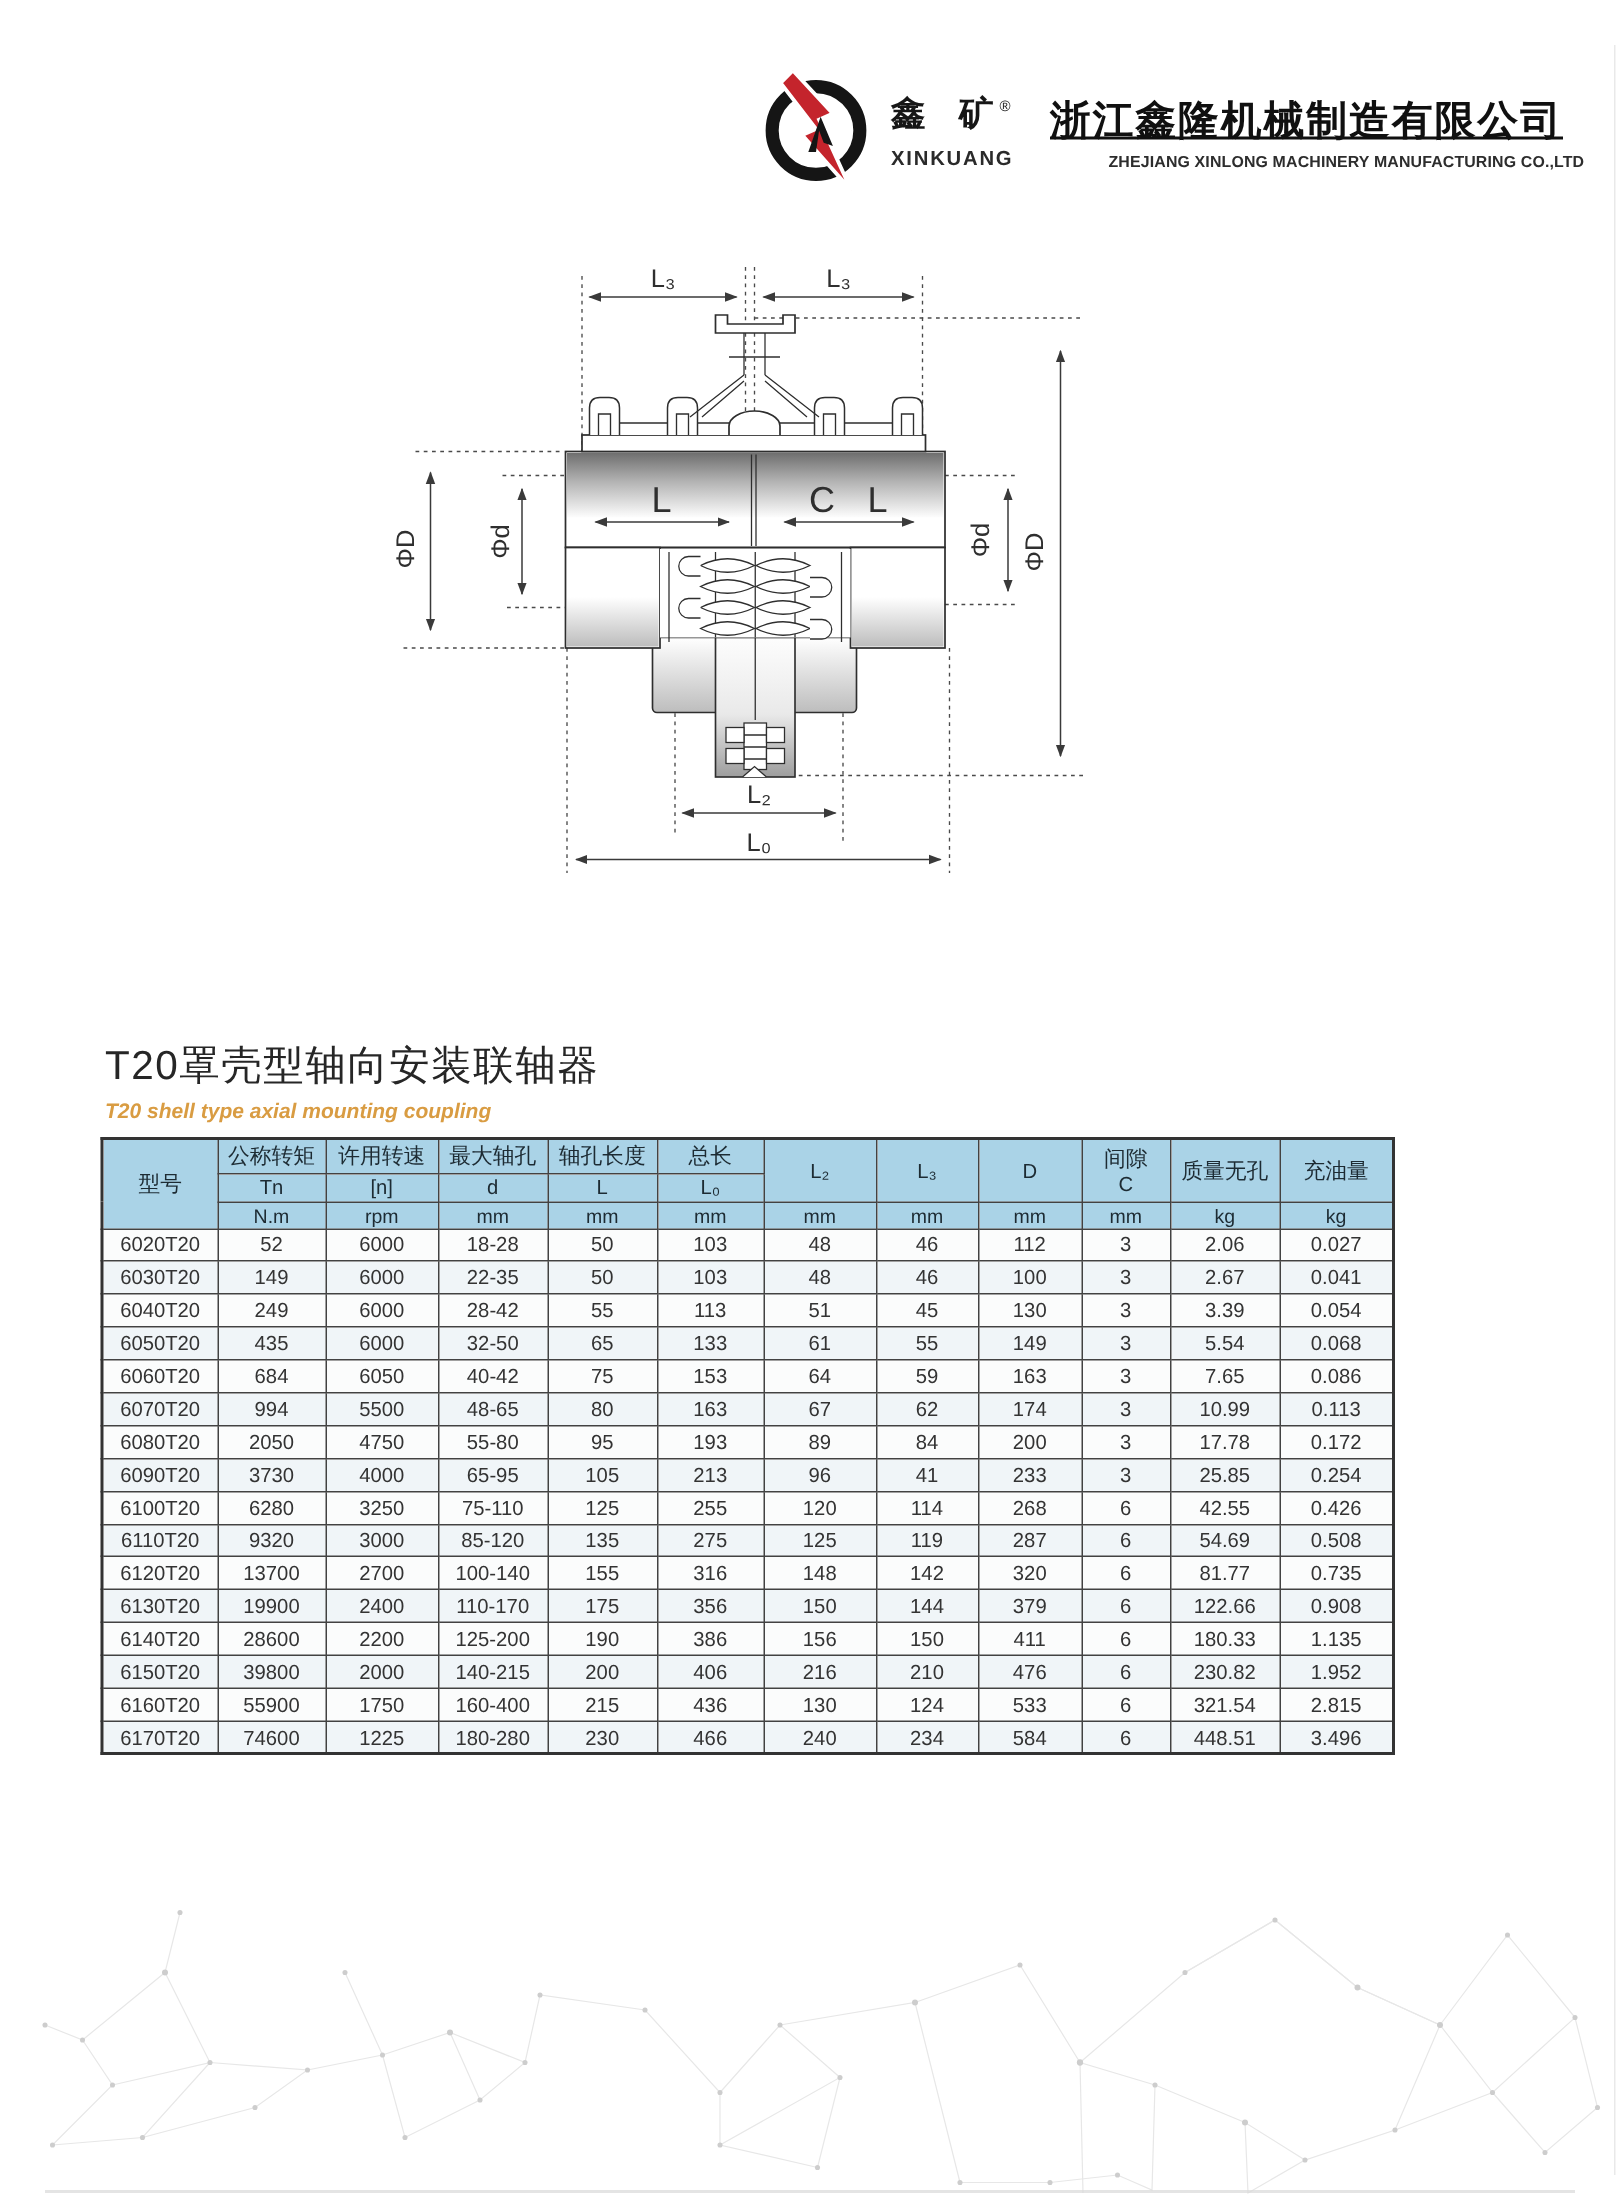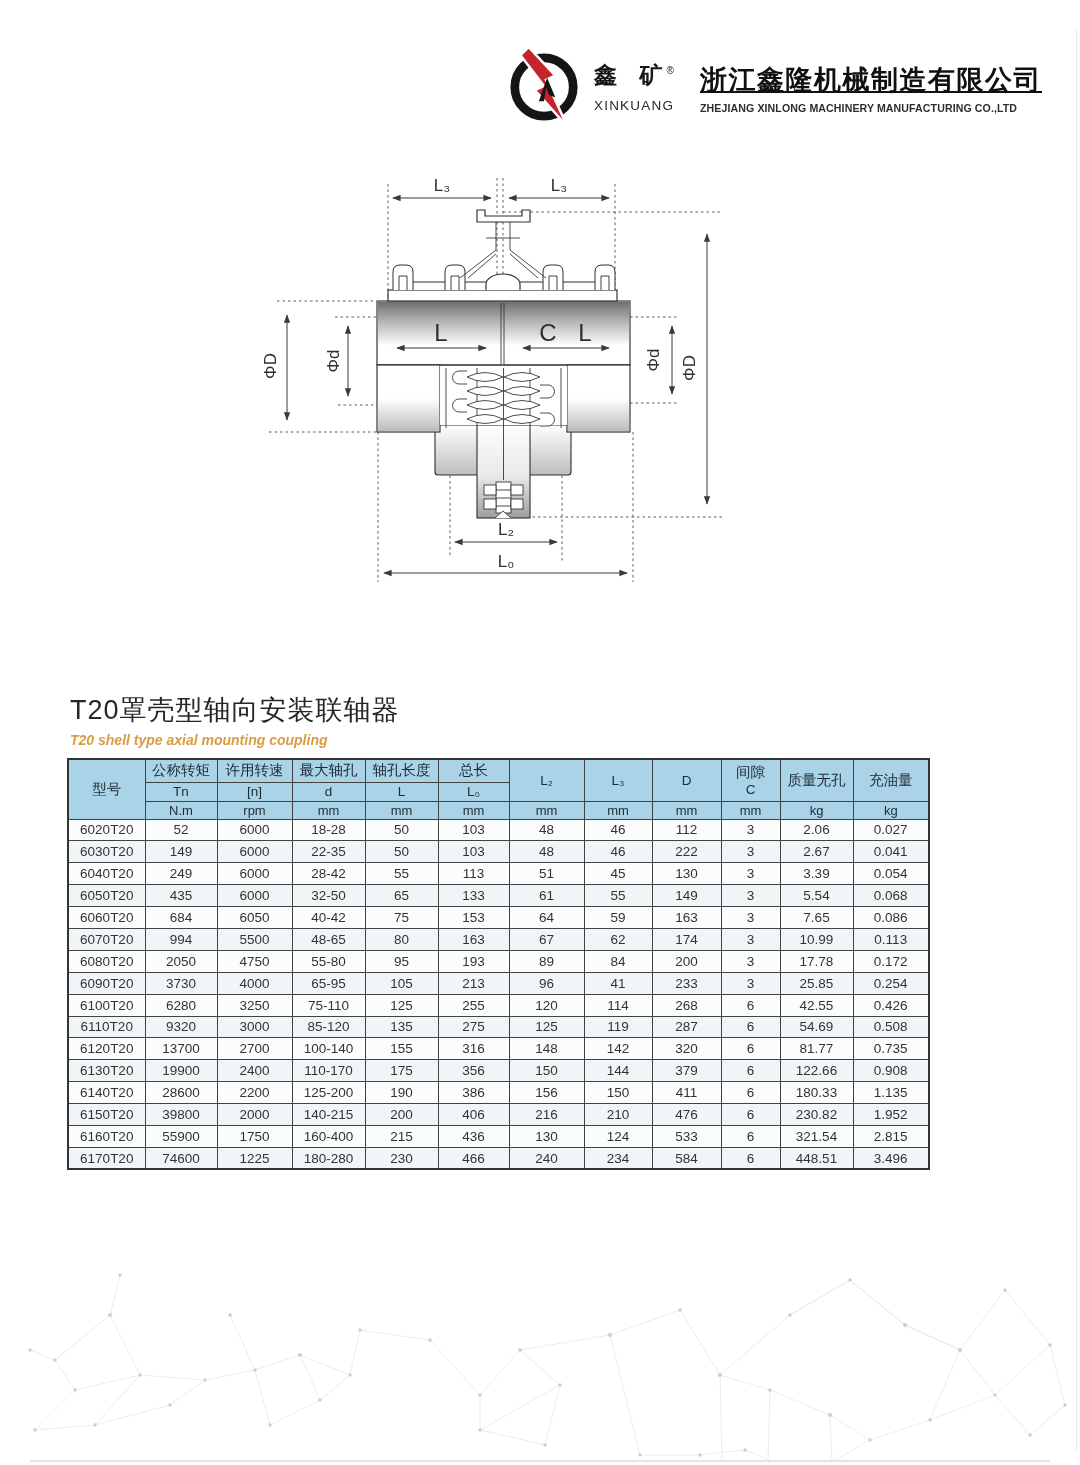--- a/index.html
+++ b/index.html
@@ -10,24 +10,24 @@
   }
   .page { position:absolute; inset:0; background:#fff; }
   .edge-r { position:absolute; left:1076px; top:30px; width:1px; height:1420px; background:#e9e9e9; }
 
   
   .brand { position:absolute; left:504px; top:47px; display:flex; align-items:flex-start; }
   .logo-mark { width:80px; height:80px; flex:0 0 auto; }
   .logo-text { margin:13px 0 0 10px; width:92px; }
   .logo-cn { font-size:23px; font-weight:700; letter-spacing:8px; color:#161616; white-space:nowrap; }
   .logo-reg { font-size:10px; font-weight:400; vertical-align:super; letter-spacing:0; margin-left:-4px; }
-  .logo-en { font-size:13.5px; font-weight:400; letter-spacing:1.2px; color:#2a2a2a; margin-top:7px; }
+  .logo-en { font-size:13.5px; font-weight:700; letter-spacing:1.2px; color:#2a2a2a; margin-top:7px; }
   .company { margin:15px 0 0 14px; }
   .company-cn { font-size:27px; font-weight:700; letter-spacing:1.5px; color:#101010; white-space:nowrap;text-decoration:underline; }
-  .company-en { font-size:10.6px; font-weight:700; letter-spacing:0.1px; color:#2d2d2d; margin-top:4px; white-space:nowrap; }
+  .company-en { font-size:10.6px; font-weight:700; letter-spacing:0.1px; color:#2d2d2d; margin-top:4px; white-space:nowrap;margin-left:39px; }
 
   
   .drawing { position:absolute; left:255px; top:170px; width:480px; height:430px; }
   .drawing svg { width:100%; height:100%; }
   .dline   { stroke:#3a3a3a; stroke-width:1; fill:none; }
   .dashl   { stroke:#4a4a4a; stroke-width:0.9; fill:none; stroke-dasharray:2.5 3; }
   .part    { stroke:#2e2e2e; stroke-width:1.15; fill:#ffffff; }
   .partthin{ stroke:#2e2e2e; stroke-width:0.85; fill:#ffffff; }
   .dimtxt  { fill:#2f2f2f; font-size:17px; }
   .dimbig  { fill:#2f2f2f; font-size:24px; }
@@ -294,21 +294,21 @@
         </tr>
         <tr>
           <td>6030T20</td>
           <td>149</td>
           <td>6000</td>
           <td>22-35</td>
           <td>50</td>
           <td>103</td>
           <td>48</td>
           <td>46</td>
-          <td>222</td>
+          <td>100</td>
           <td>3</td>
           <td>2.67</td>
           <td>0.041</td>
         </tr>
         <tr>
           <td>6040T20</td>
           <td>249</td>
           <td>6000</td>
           <td>28-42</td>
           <td>55</td>

